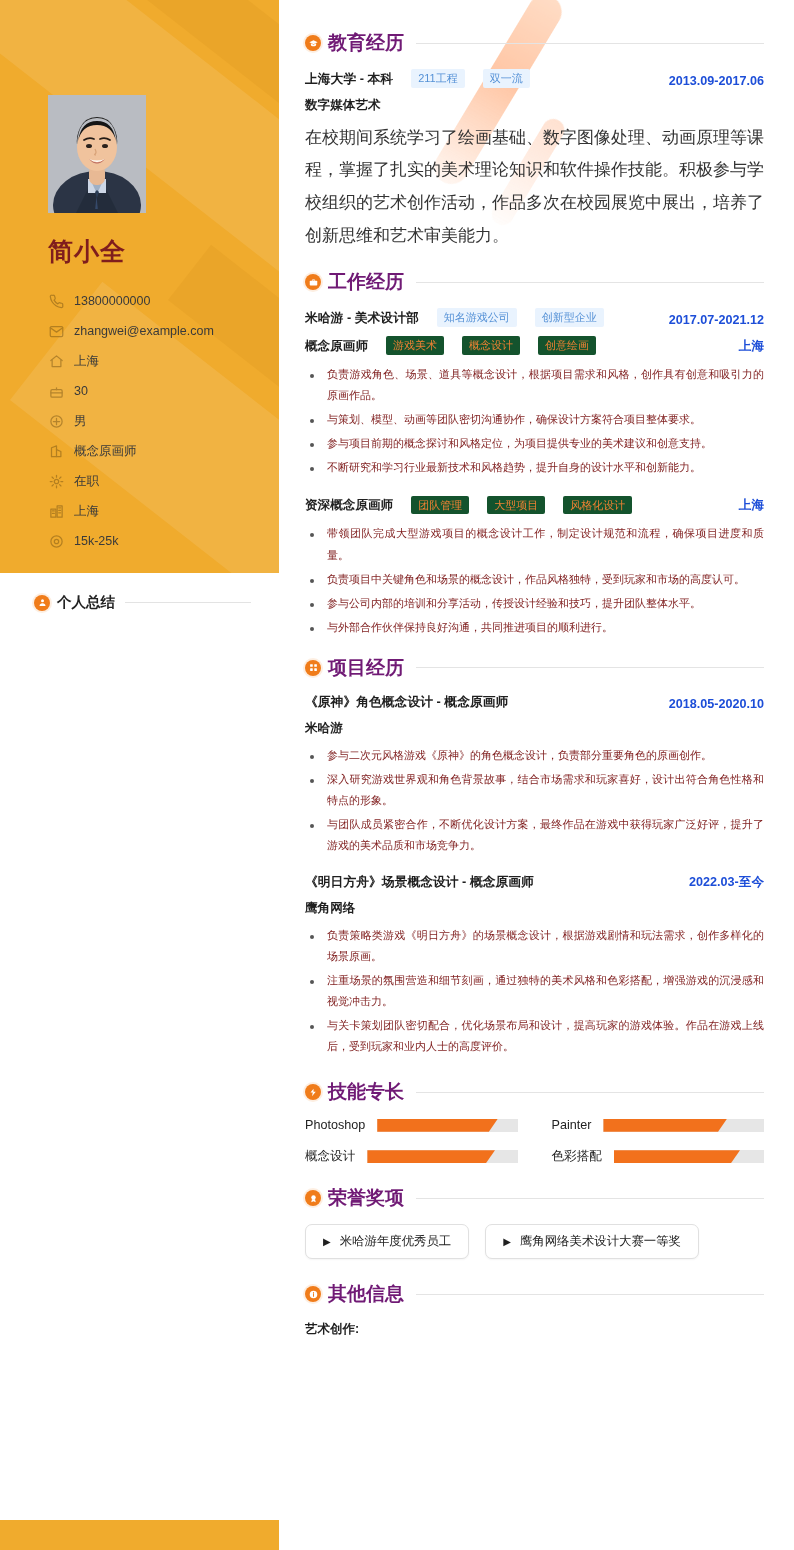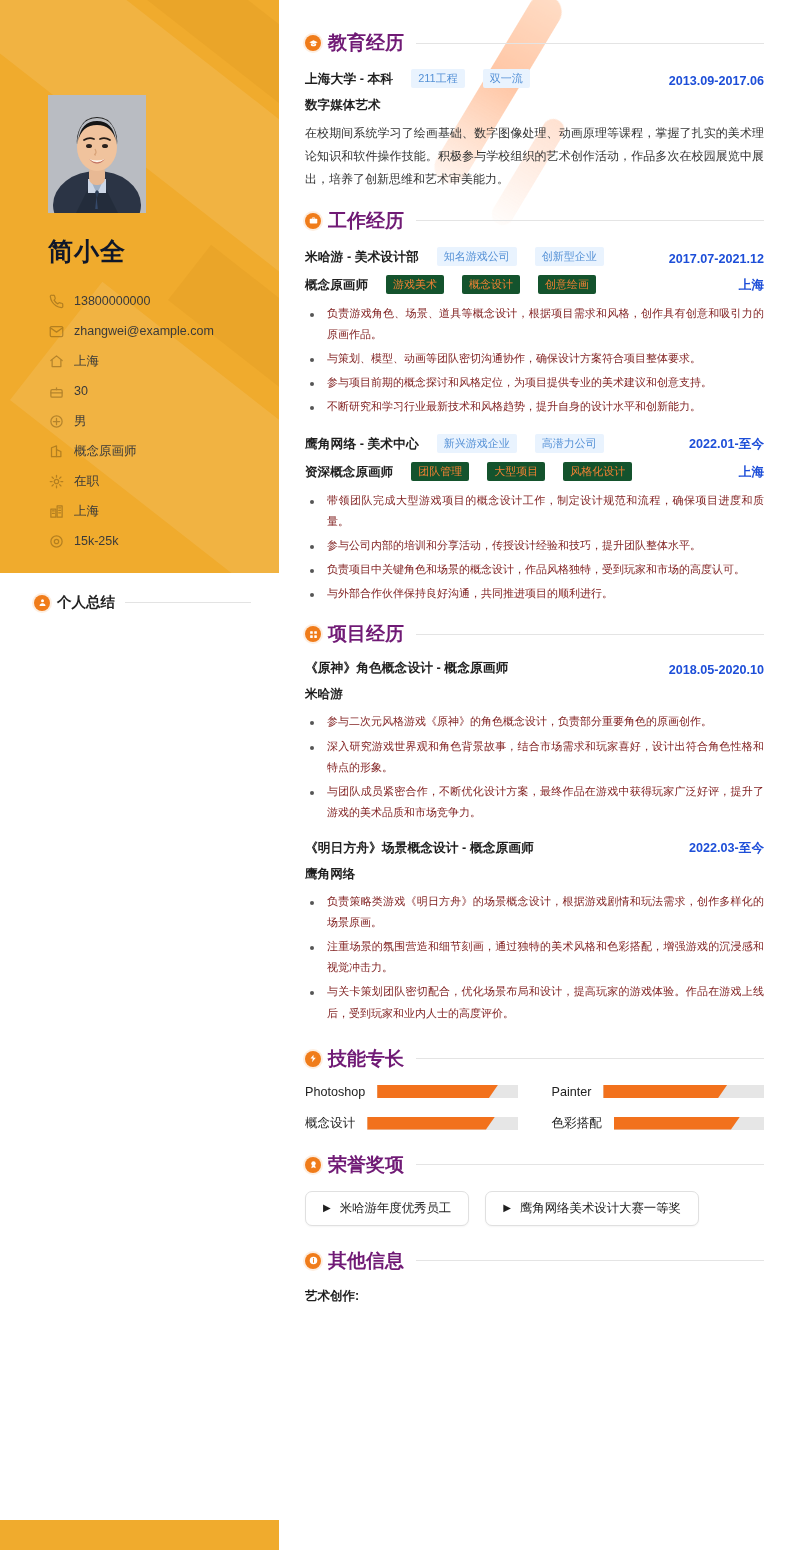--- a/index.html
+++ b/index.html
@@ -45,21 +45,21 @@
     background: #b9bcc2;
     overflow: hidden;
     position: relative;
   }
   .avatar-svg { display: block; width: 98px; height: 118px; }
 
   .person-name {
     margin: 22px 0 0 48px;
     font-size: 25px;
     font-weight: bold;
-    color: #0f172a;
+    color: #7f1d1d;
     letter-spacing: 1px;
   }
   .contact-list { margin: 18px 0 0 48px; }
   .contact-row {
     display: flex;
     align-items: center;
     height: 30px;
     font-size: 12.5px;
     color: #3a3a3a;
   }
@@ -173,21 +173,21 @@
   }
   .bullets li::before {
     content: "";
     position: absolute;
     left: 3px; top: 10px;
     width: 4px; height: 4px;
     background: #555;
     border-radius: 50%;
   }
   .para {
-    font-size: 12px;
+    font-size: 17px;
     line-height: 1.92;
     color: #333;
     text-align: justify;
     margin-top: 2px;
   }
   .entry-plain { font-size: 12.6px; font-weight: bold; color: #1f1f1f; margin-bottom: 8px; }
 
   
   .skills-grid {
     display: grid;
@@ -442,36 +442,30 @@
         <ul class="bullets">
           <li>负责游戏角色、场景、道具等概念设计，根据项目需求和风格，创作具有创意和吸引力的原画作品。</li>
           <li>与策划、模型、动画等团队密切沟通协作，确保设计方案符合项目整体要求。</li>
           <li>参与项目前期的概念探讨和风格定位，为项目提供专业的美术建议和创意支持。</li>
           <li>不断研究和学习行业最新技术和风格趋势，提升自身的设计水平和创新能力。</li>
         </ul>
       </div>
 
       <div class="entry">
         <div class="entry-row">
-          <span class="entry-title">鹰角网络 - 美术中心</span>
-          <span class="tag tag-blue">新兴游戏企业</span>
-          <span class="tag tag-blue">高潜力公司</span>
-          <span class="entry-right">2022.01-至今</span>
-        </div>
-        <div class="entry-row">
           <span class="entry-sub">资深概念原画师</span>
           <span class="tag tag-orange">团队管理</span>
           <span class="tag tag-orange">大型项目</span>
           <span class="tag tag-orange">风格化设计</span>
           <span class="entry-right">上海</span>
         </div>
         <ul class="bullets">
           <li>带领团队完成大型游戏项目的概念设计工作，制定设计规范和流程，确保项目进度和质量。</li>
+          <li>负责项目中关键角色和场景的概念设计，作品风格独特，受到玩家和市场的高度认可。</li>
           <li>参与公司内部的培训和分享活动，传授设计经验和技巧，提升团队整体水平。</li>
-          <li>负责项目中关键角色和场景的概念设计，作品风格独特，受到玩家和市场的高度认可。</li>
           <li>与外部合作伙伴保持良好沟通，共同推进项目的顺利进行。</li>
         </ul>
       </div>
     </section>
 
     <section class="section" style="margin-top:14px;">
       <div class="sec-head">
         <span class="sec-icon">
           <svg width="9" height="9" viewBox="0 0 24 24" fill="#fff">
               <rect x="3" y="3" width="7" height="7" rx="1"></rect>

